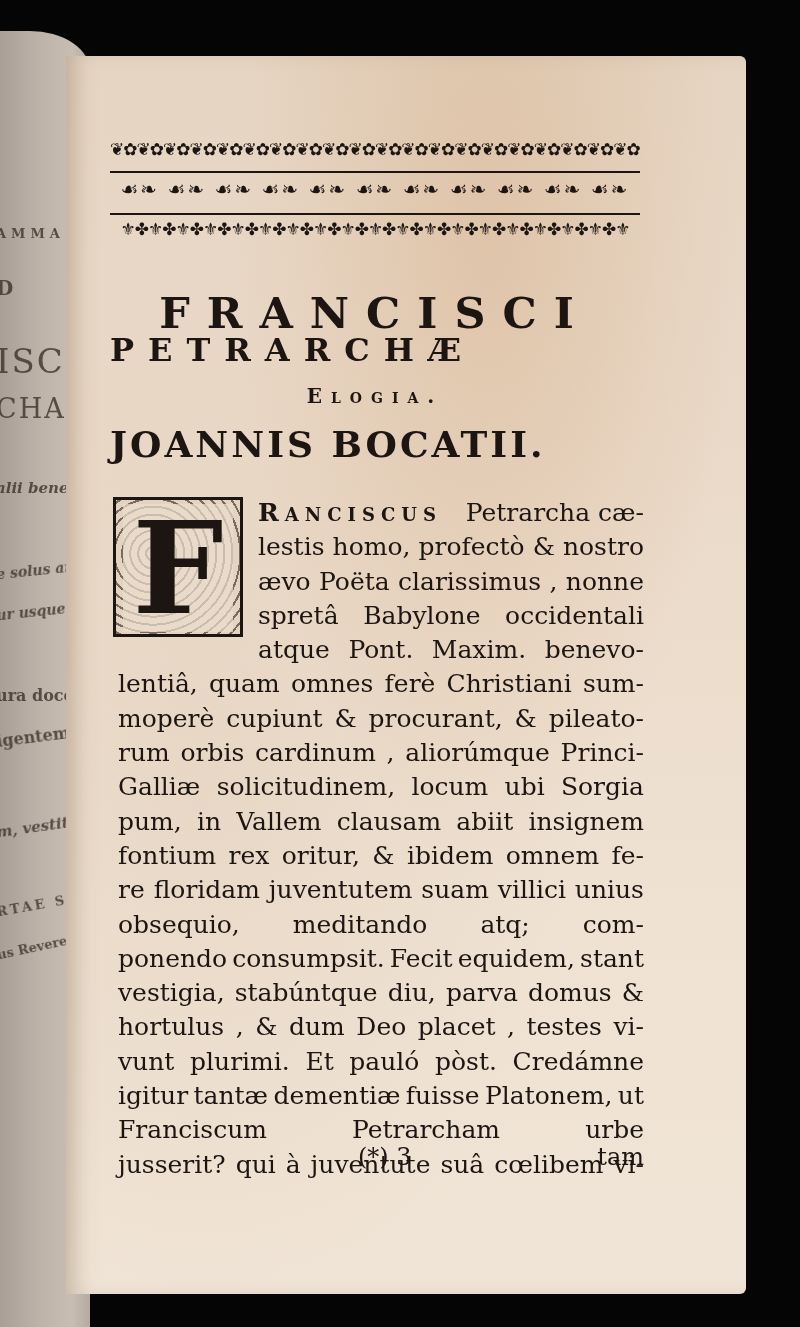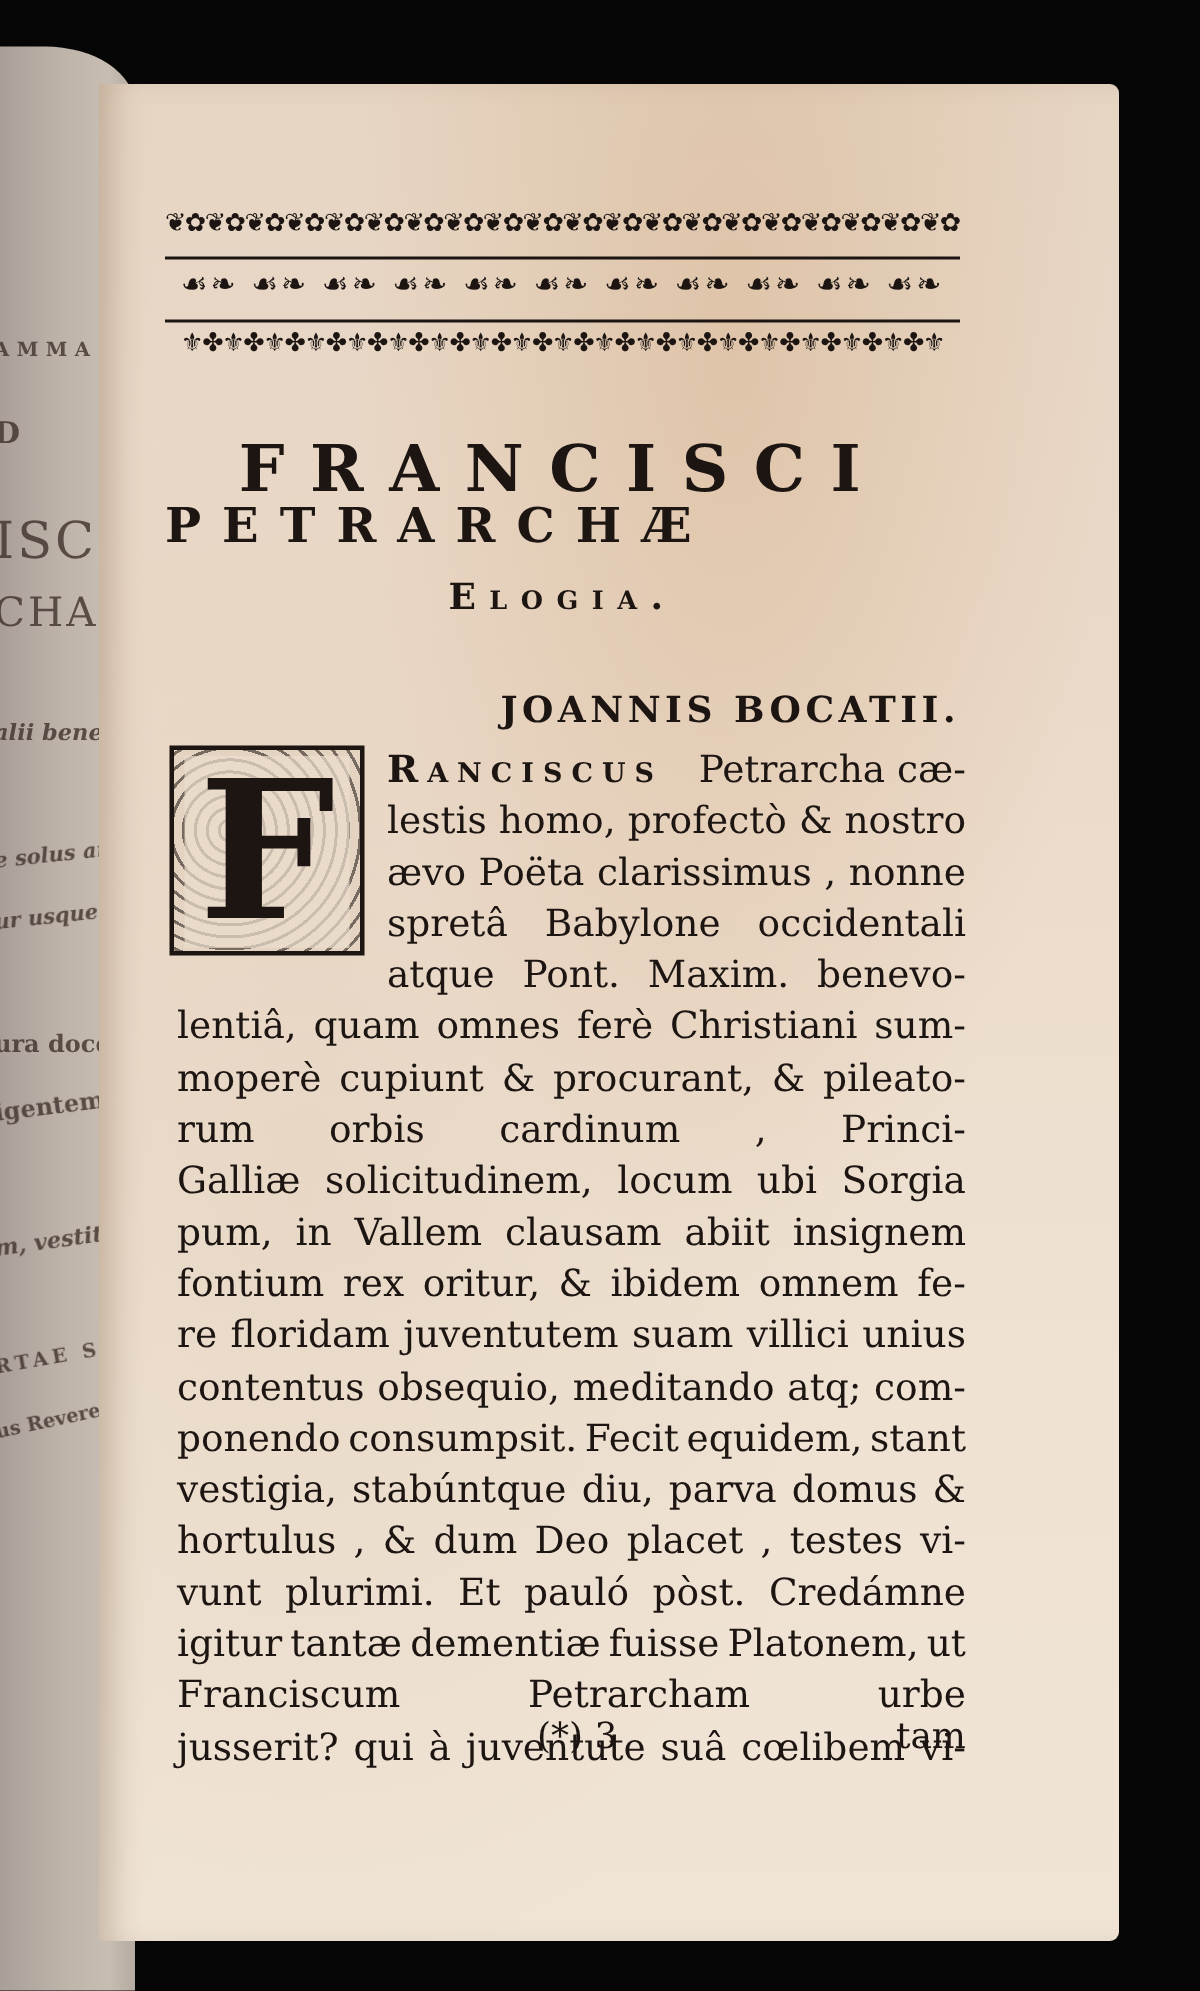--- a/index.html
+++ b/index.html
@@ -59,25 +59,25 @@
   .t1 {
     position:absolute; left:44px; top:218px; width:530px; text-align:center;
     font-size:43px; font-weight:bold; letter-spacing:17px; line-height:1;margin-top:18px;
   }
   .t2 {
     position:absolute; left:44px; top:278px; width:530px; text-align:left;
     font-size:32px; font-weight:bold; letter-spacing:14px; line-height:1;
   }
   .t3 {
     position:absolute; left:44px; top:330px; width:530px; text-align:center;
-    font-size:24px; font-weight:bold; letter-spacing:9px; line-height:1; font-variant:small-caps;
+    font-size:20px; font-weight:bold; letter-spacing:9px; line-height:1; font-variant:small-caps;
   }
   .t4 {
-    position:absolute; left:44px; top:405px; width:530px; text-align:right;
-    font-size:24px; font-weight:bold; letter-spacing:3px; line-height:1;
+    position:absolute; left:44px; top:370px; width:530px; text-align:left;
+    font-size:36px; font-weight:bold; letter-spacing:3px; line-height:1;
   }
 
   
   .dropcap {
     position:absolute; left:47px; top:441px; width:130px; height:140px;
     border:3px solid #1c1512;
     background:
       repeating-radial-gradient(circle at 30% 40%, rgba(28,21,18,.0) 0 6px, rgba(28,21,18,.55) 6px 8px),
       #e4d3c1;
     box-sizing:border-box;
@@ -186,20 +186,21 @@
         <span class="w">&amp;</span>
         <span class="w">procurant,</span>
         <span class="w">&amp;</span>
         <span class="w">pileato-</span>
     </div>
     <div class="line">
       <span class="w">rum</span>
         <span class="w">orbis</span>
         <span class="w">cardinum</span>
         <span class="w">,</span>
+        <span class="w">aliorúmque</span>
         <span class="w">Princi-</span>
     </div>
     <div class="line">
       <span class="w">Galliæ</span>
         <span class="w">solicitudinem,</span>
         <span class="w">locum</span>
         <span class="w">ubi</span>
         <span class="w">Sorgia</span>
     </div>
     <div class="line">
@@ -221,21 +222,20 @@
     </div>
     <div class="line">
       <span class="w">re</span>
         <span class="w">floridam</span>
         <span class="w">juventutem</span>
         <span class="w">suam</span>
         <span class="w">villici</span>
         <span class="w">unius</span>
     </div>
     <div class="line">
-      <span class="w">contentus</span>
         <span class="w">obsequio,</span>
         <span class="w">meditando</span>
         <span class="w">atq;</span>
         <span class="w">com-</span>
     </div>
     <div class="line">
       <span class="w">ponendo</span>
         <span class="w">consumpsit.</span>
         <span class="w">Fecit</span>
         <span class="w">equidem,</span>

